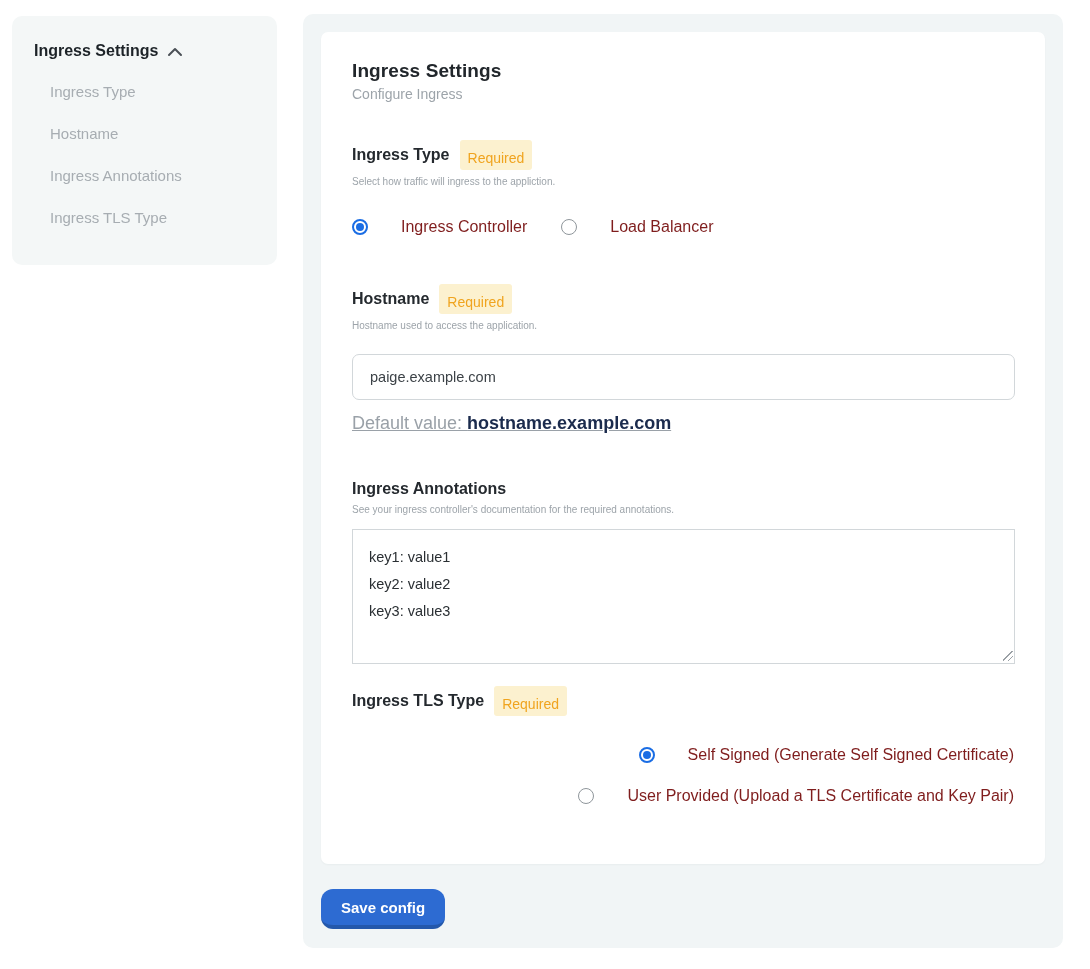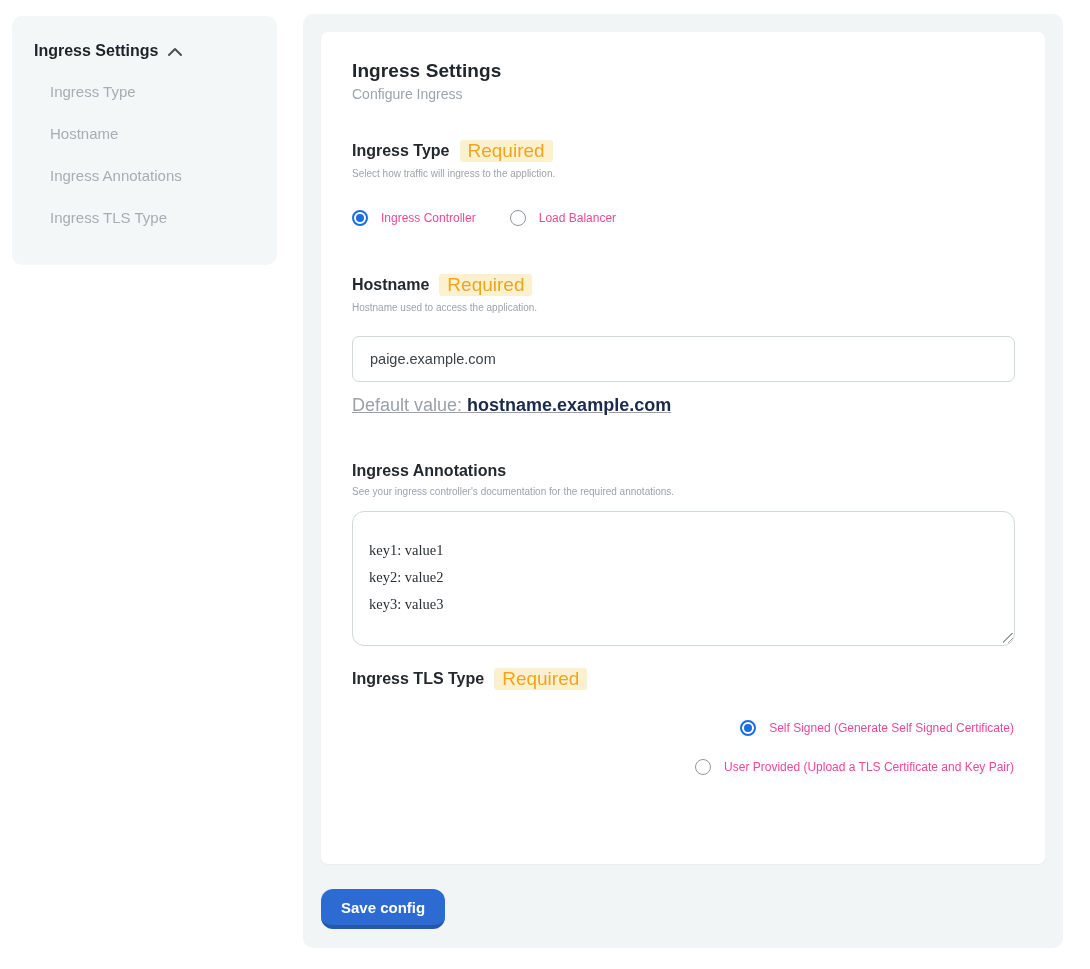--- a/index.html
+++ b/index.html
@@ -30,51 +30,51 @@
   .card {
     background:#ffffff; border-radius:7px; height:832px;
     padding:28px 31px; box-shadow:0 1px 2px rgba(20,40,60,0.04);
   }
   .card-title { font-size:19px; font-weight:700; color:#21262b; letter-spacing:0.1px; }
   .card-subtitle { margin-top:4px; font-size:14px; color:#9da4aa; }
 
   .field-label-row { display:flex; align-items:center; gap:10px; }
   .field-label { font-size:16px; font-weight:700; color:#24292e; }
   .required-badge {
-    background:#fcf1cf; color:#f0a41f; font-size:19px; font-weight:400;
-    padding:3px 8px 4px 8px; border-radius:3px; line-height:15px;
+    background:#fcf1cf; color:#f0a41f; font-size:14px; font-weight:400;
+    padding:11px 8px 4px 8px; border-radius:3px; line-height:15px;
   }
   .field-desc { margin-top:6px; font-size:10px; color:#9da4aa; }
 
   .section-ingress-type { margin-top:38px; }
   .radio-row { display:flex; align-items:center; gap:34px; margin-top:31px; }
   .radio-option { display:flex; align-items:center; gap:13px; cursor:pointer; }
-  .radio-label { font-size:12px; color:#ec4899; }
+  .radio-label { font-size:16px; color:#7f1d1d;margin-left:20px; }
   .radio { width:16px; height:16px; border-radius:50%; flex:0 0 auto; position:relative; }
   .radio.checked { border:2px solid #1a6de4; }
   .radio.checked::after {
     content:''; position:absolute; left:2px; top:2px; width:8px; height:8px;
     border-radius:50%; background:#1a6de4;
   }
   .radio.unchecked { border:1.5px solid #8f969b; }
 
   .section-hostname { margin-top:48px; }
   .text-input {
     margin-top:23px; width:663px; height:46px; border:1px solid #d2d7da;
     border-radius:7px; padding:12px 17px; font-size:14.5px; color:#3c4247;
     font-family:"Liberation Sans", sans-serif; background:#fff; outline:none; display:block;
   }
   .default-note { margin-top:13px; font-size:18px; color:#9aa1a8;text-decoration:underline; }
   .default-note b { color:#1b2b4d; font-weight:700; }
 
   .section-annotations { margin-top:46px; }
   .textarea-wrap { position:relative; width:663px; margin-top:14px; }
   .code-textarea {
-    width:663px; height:135px; border:1px solid #d2d7da; border-radius:12px;
-    padding:25px 16px; font-family:Liberation Serif, serif;
+    width:663px; height:135px; border:1px solid #d2d7da; border-radius:0;
+    padding:14px 16px; font-family:Liberation Sans, sans-serif;
     font-size:14.5px; line-height:27px; color:#2a2f33; resize:none;
     outline:none; display:block; background:#fff; overflow:hidden;
   }
   .resize-handle {
     position:absolute; right:2px; bottom:3px; width:10px; height:10px;
     background:
       linear-gradient(135deg, transparent 0 45%, #9aa0a5 45% 52%, transparent 52% 72%, #9aa0a5 72% 79%, transparent 79%);
     cursor:nwse-resize;
   }
 

